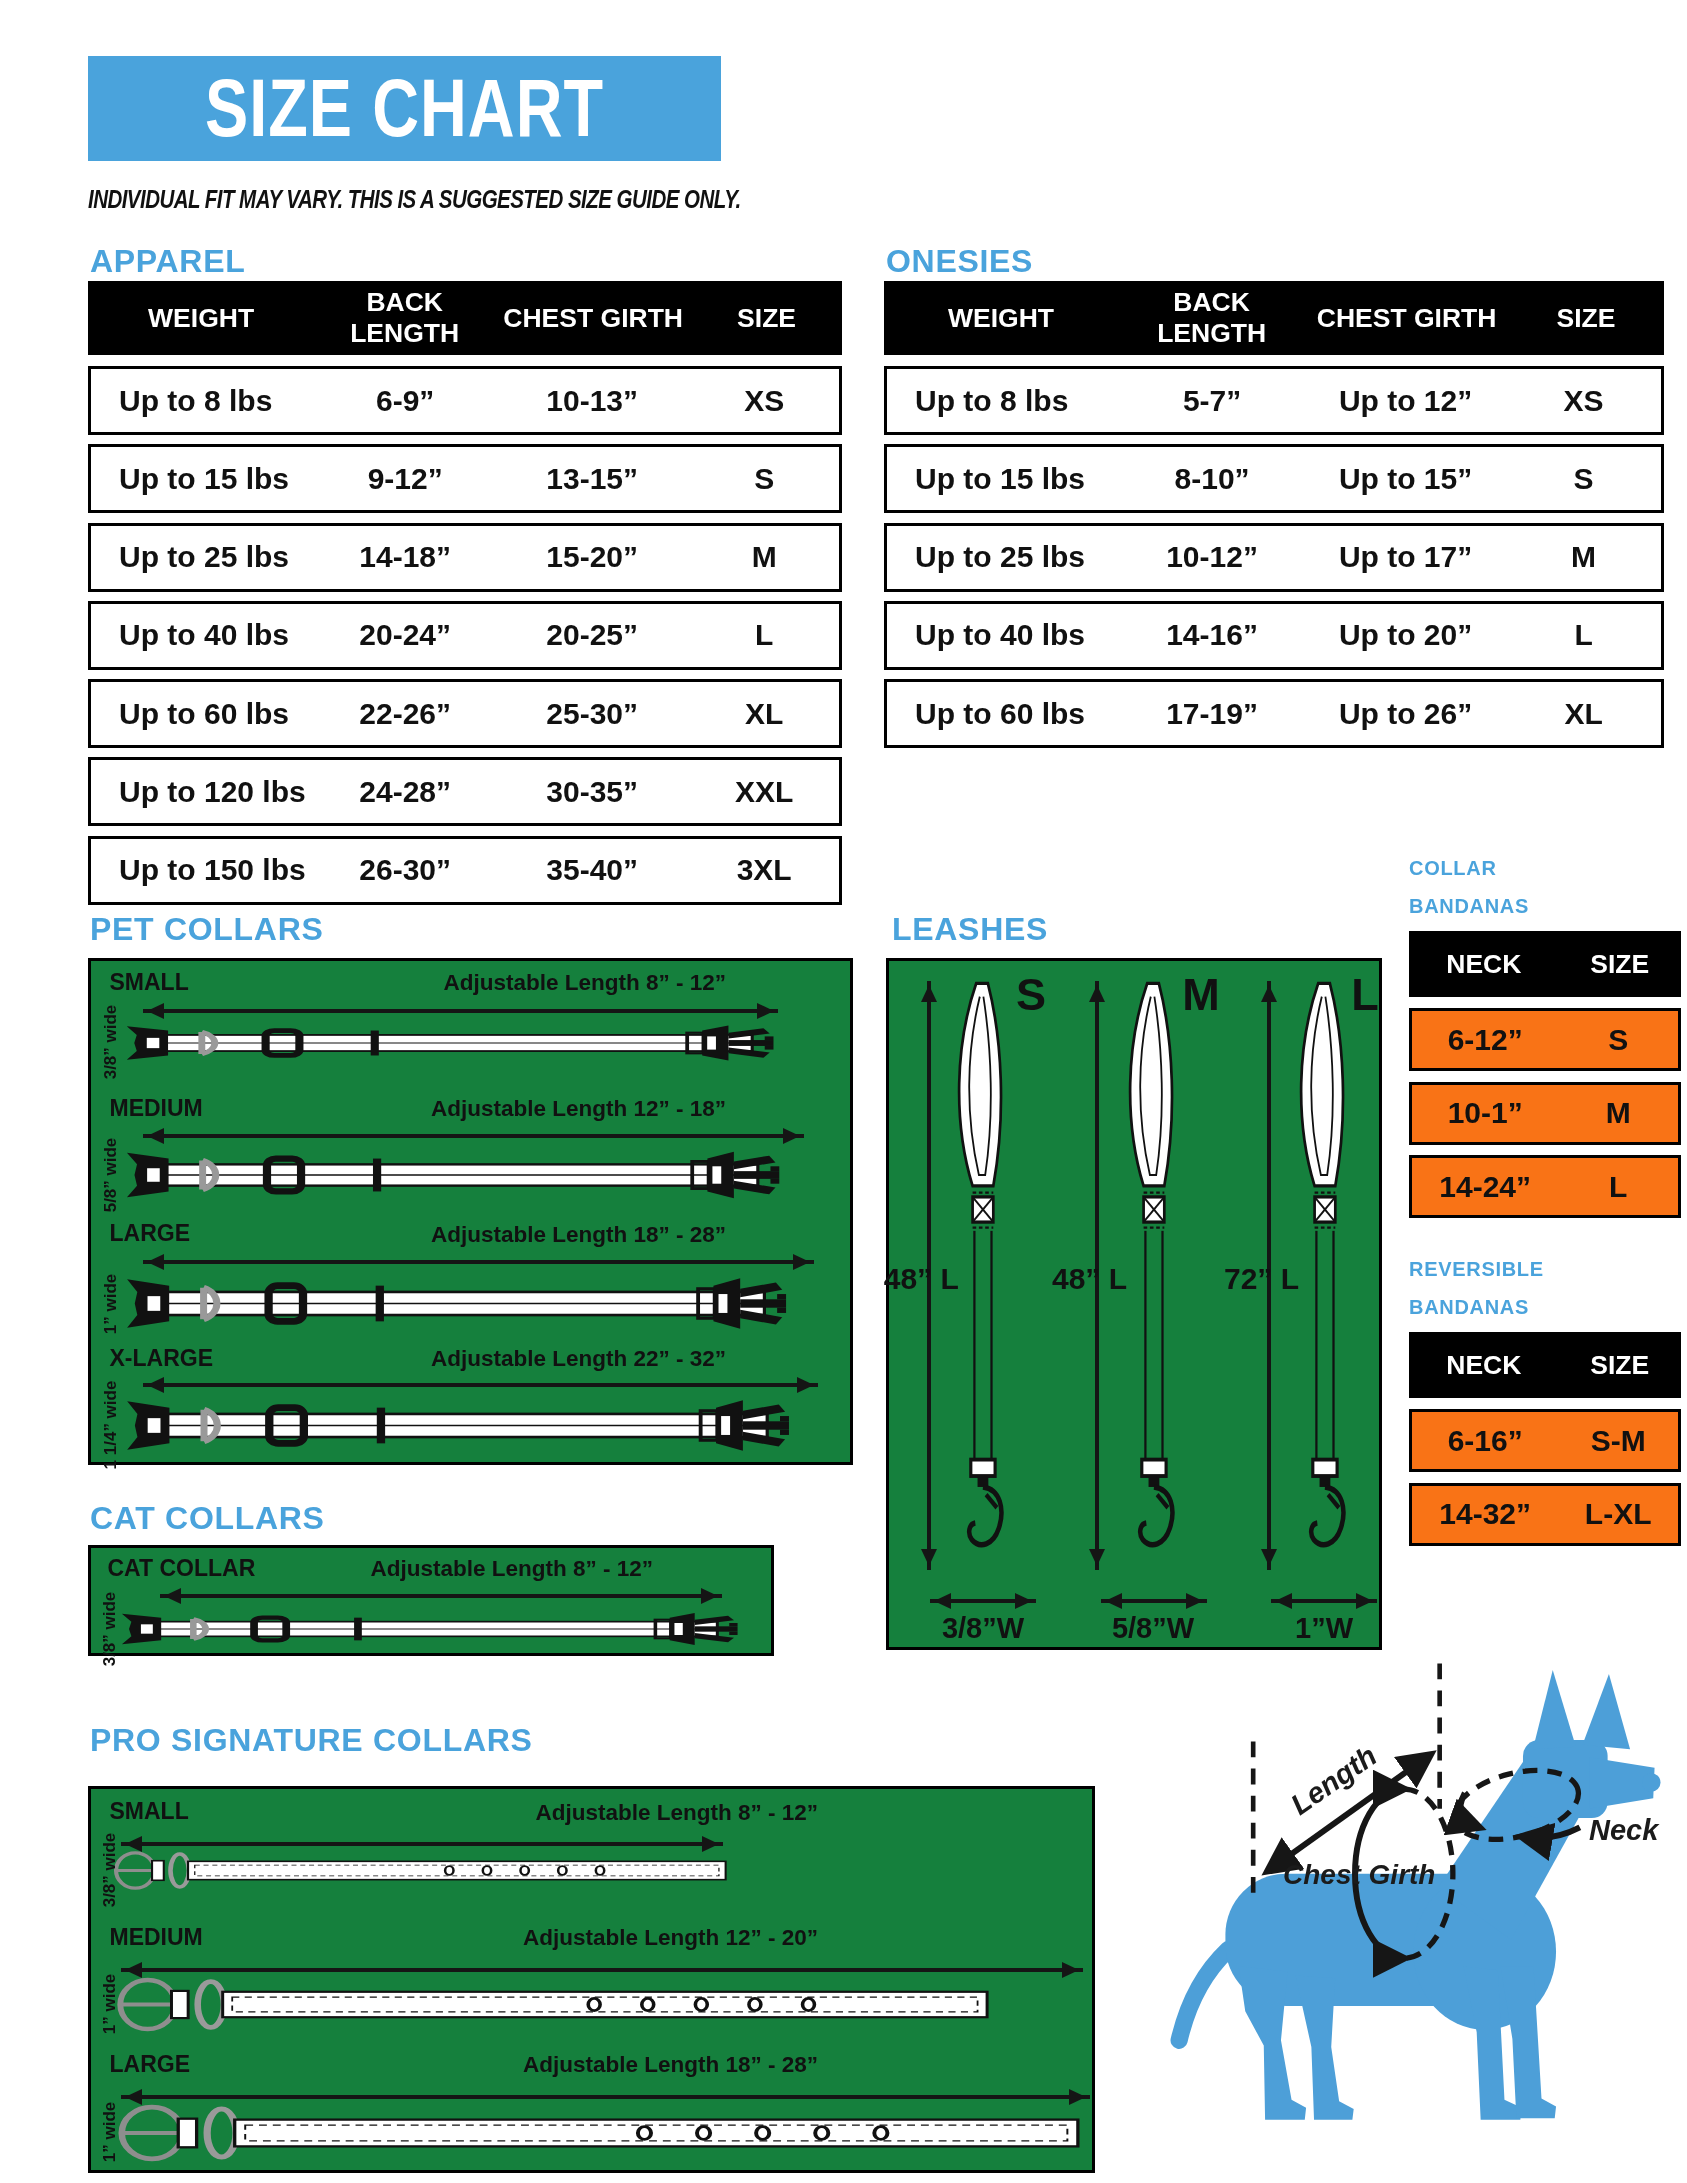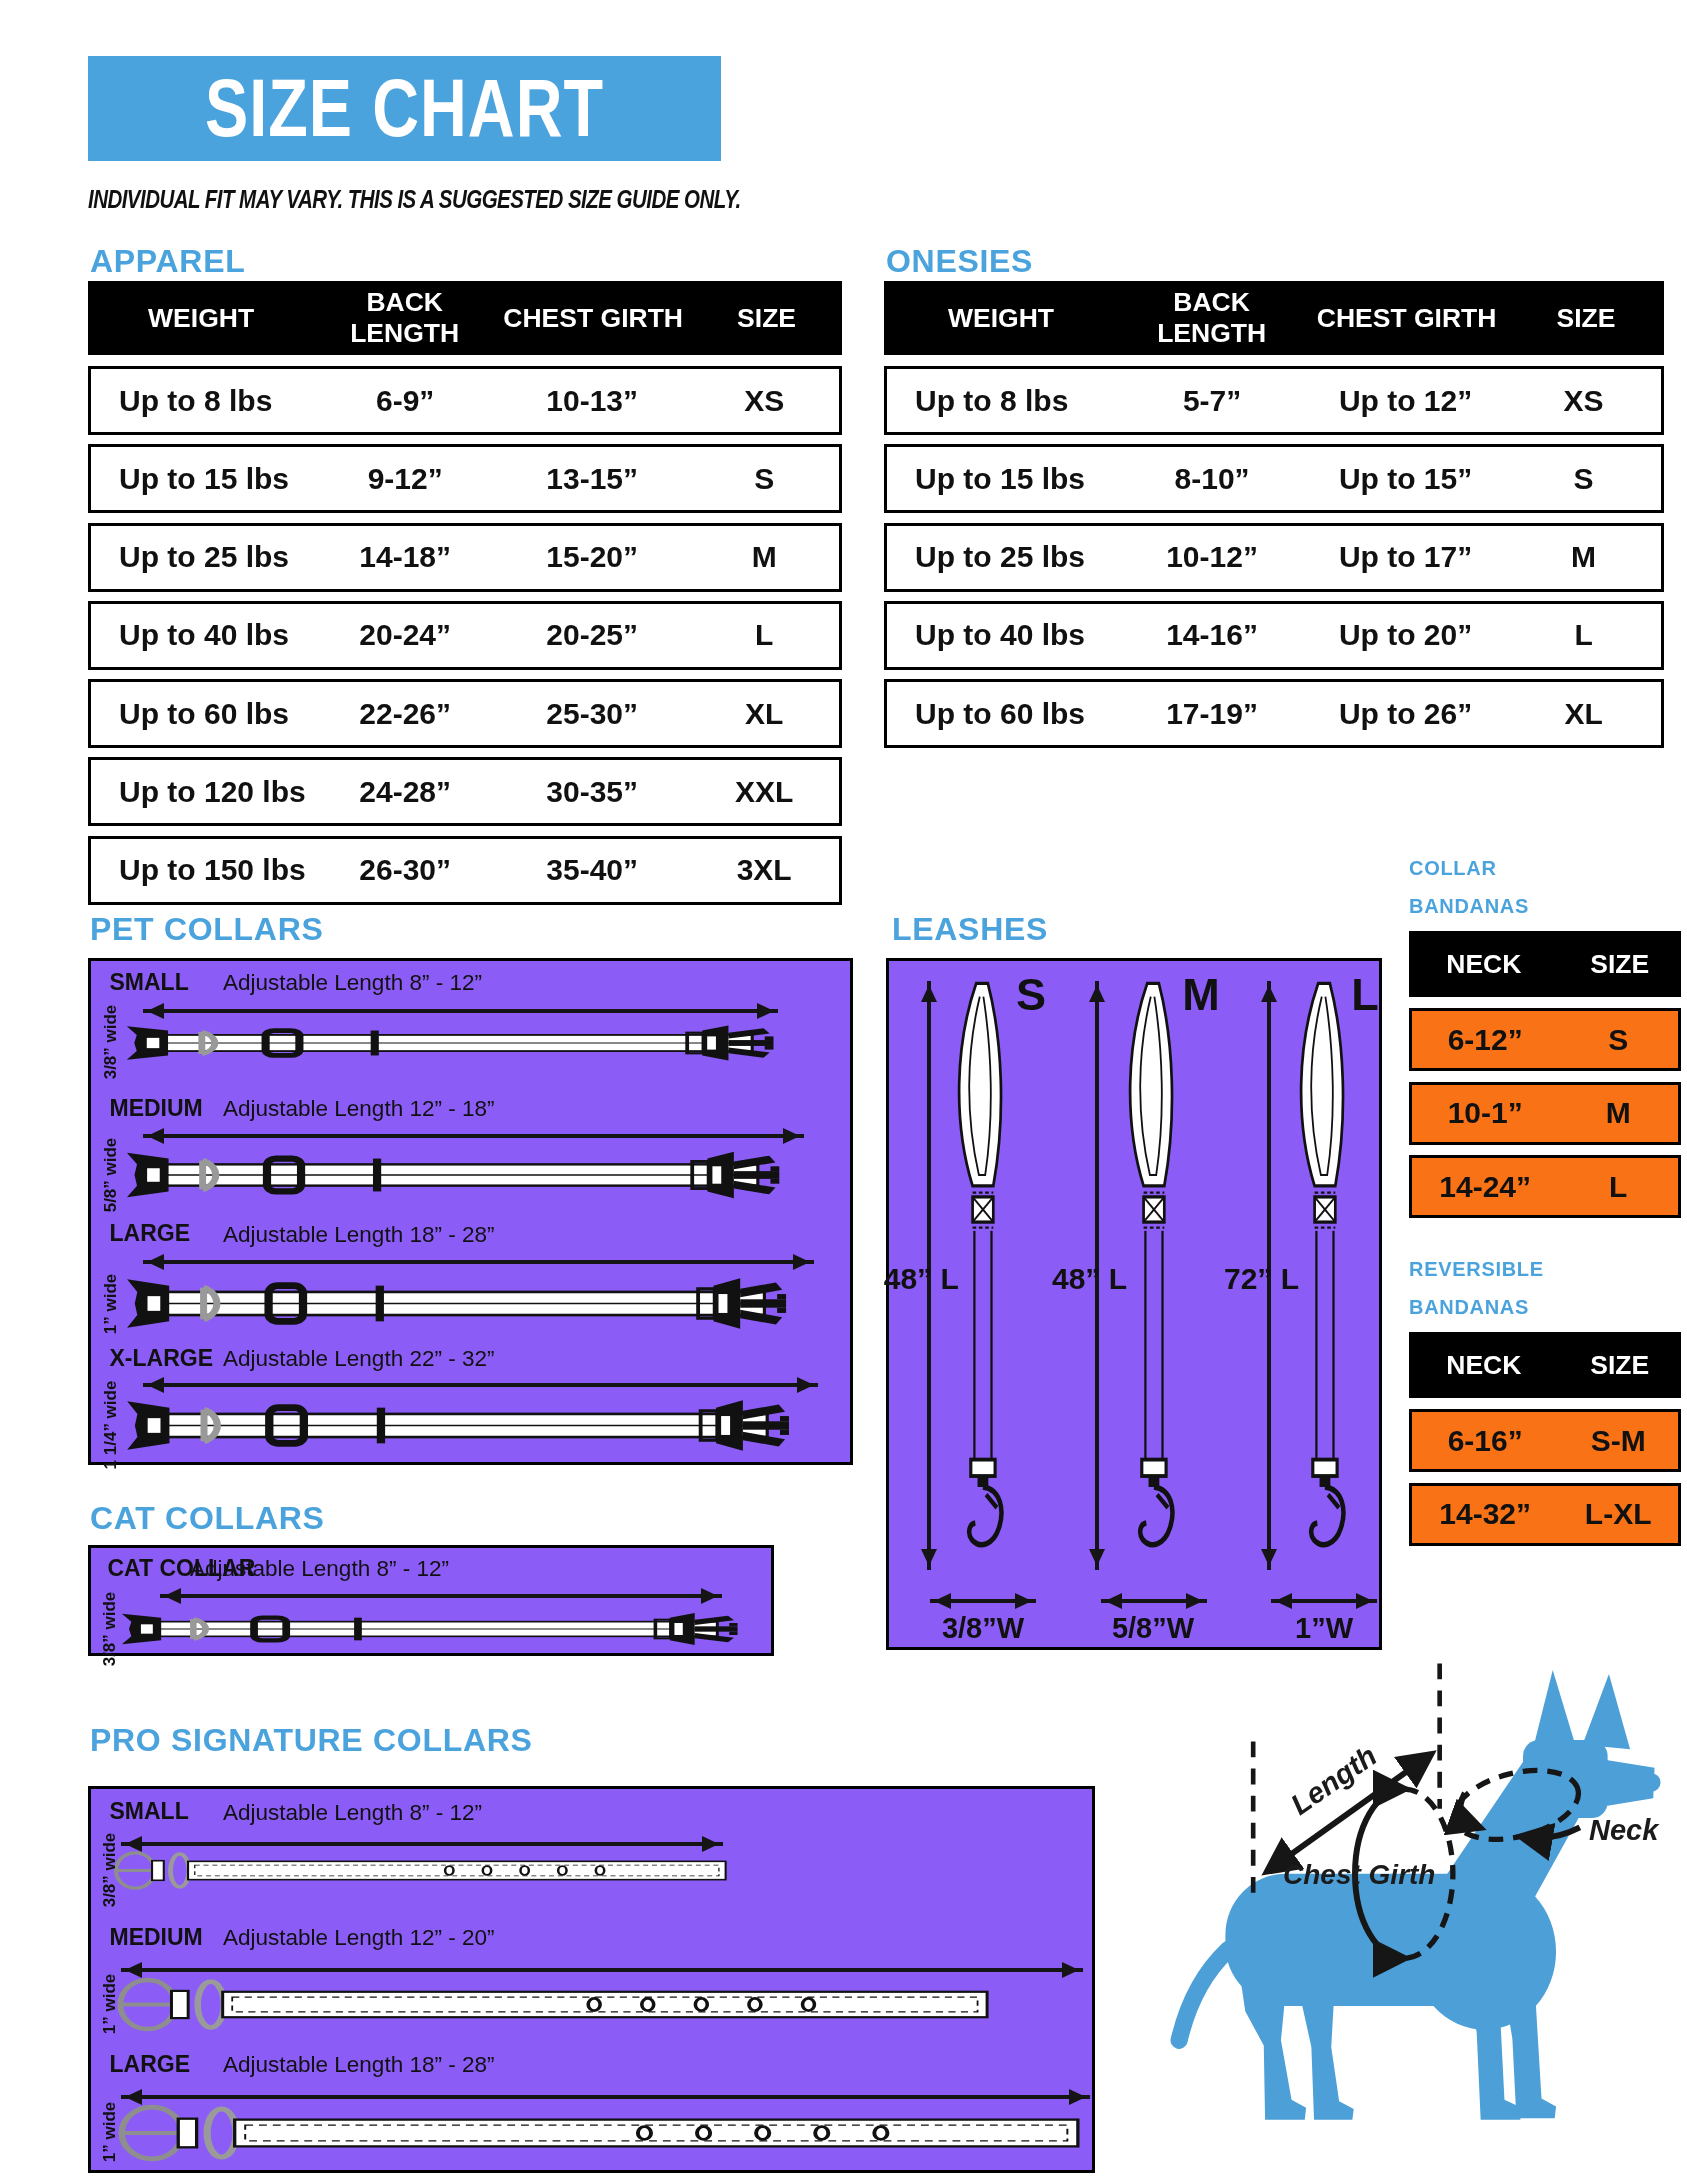--- a/index.html
+++ b/index.html
@@ -44,23 +44,23 @@
   
   .thdr2{position:absolute;left:0;top:0;width:100%;height:66px;background:var(--header-bg);
     display:flex;align-items:center;color:#fff;font-weight:bold;font-size:26.5px}
   .trows2{position:absolute;left:0;top:77px;width:100%;display:flex;flex-direction:column;gap:10.6px}
   .trow2{height:63px;border:3.3px solid #000;background:#f97316;display:flex;align-items:center;
     font-weight:bold;font-size:30px}
   .b0{width:55%;text-align:center}
   .b1{width:45%;text-align:center}
 
   
-  .dbox{position:absolute;border:3.3px solid #000;background:#8b5cf6}
+  .dbox{position:absolute;border:3.3px solid #000;background:#15803d}
   .gl{position:absolute;font-weight:bold;font-size:23px;white-space:nowrap}
-  .al{position:absolute;font-weight:normal;font-size:22.5px;text-align:left;white-space:nowrap}
+  .al{position:absolute;font-weight:bold;font-size:22.5px;text-align:right;white-space:nowrap}
   .wlabel{position:absolute;width:79px;text-align:center;transform:rotate(-90deg);
     font-weight:bold;font-size:17px;white-space:nowrap}
   .wlabel.wide{width:99px}
 
   
   .harrow{position:absolute;height:0;border-top:4px solid #151515}
   .harrow::before{content:"";position:absolute;left:-4px;top:-10px;width:0;height:0;
     border:8px solid transparent;border-right:17px solid #151515}
   .harrow::after{content:"";position:absolute;right:-4px;top:-10px;width:0;height:0;
     border:8px solid transparent;border-left:17px solid #151515}

